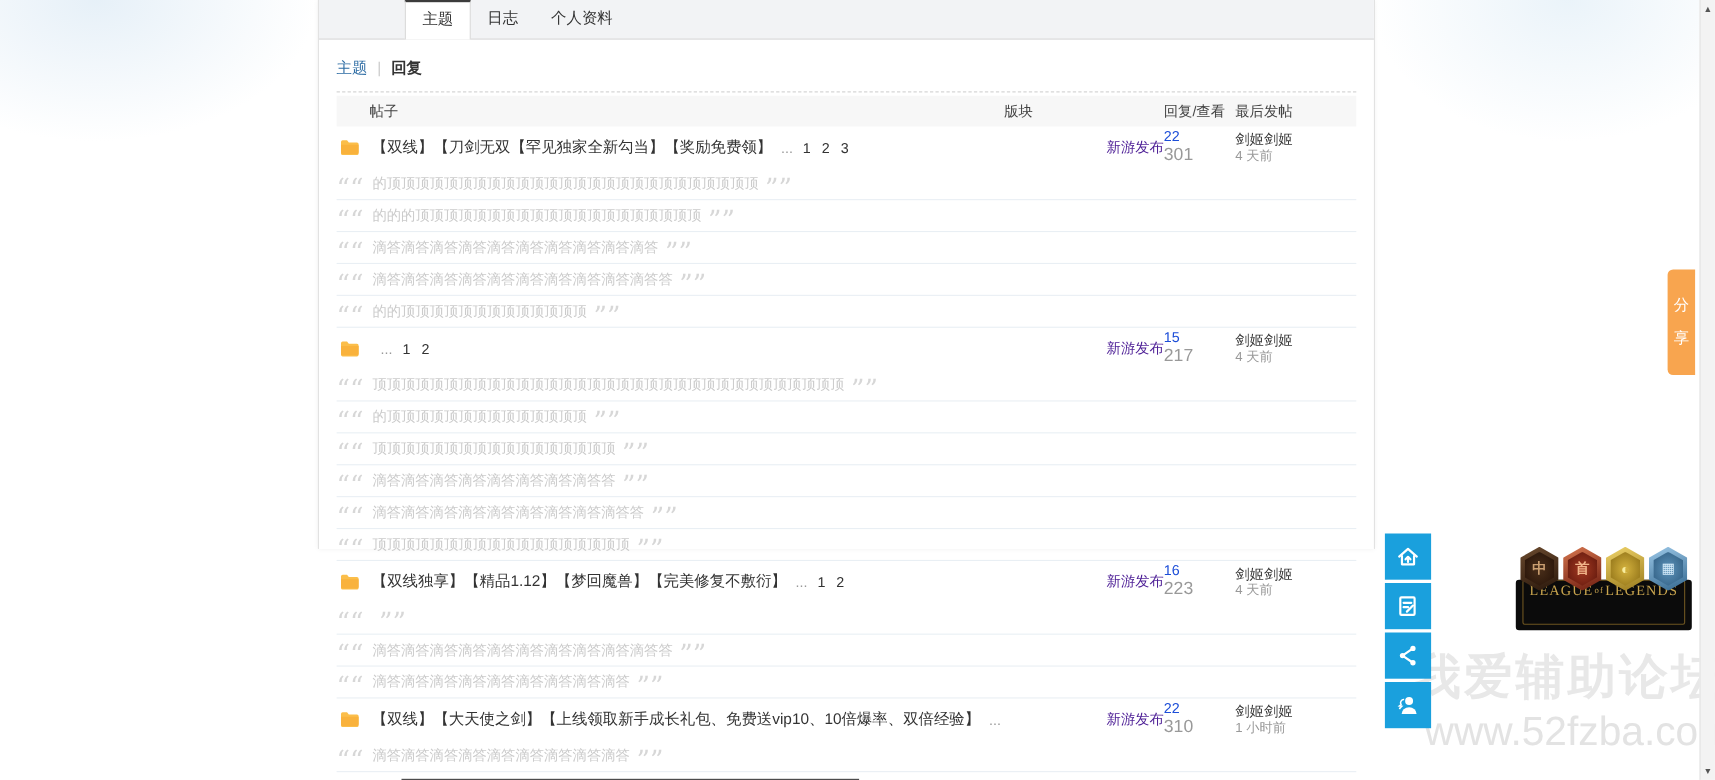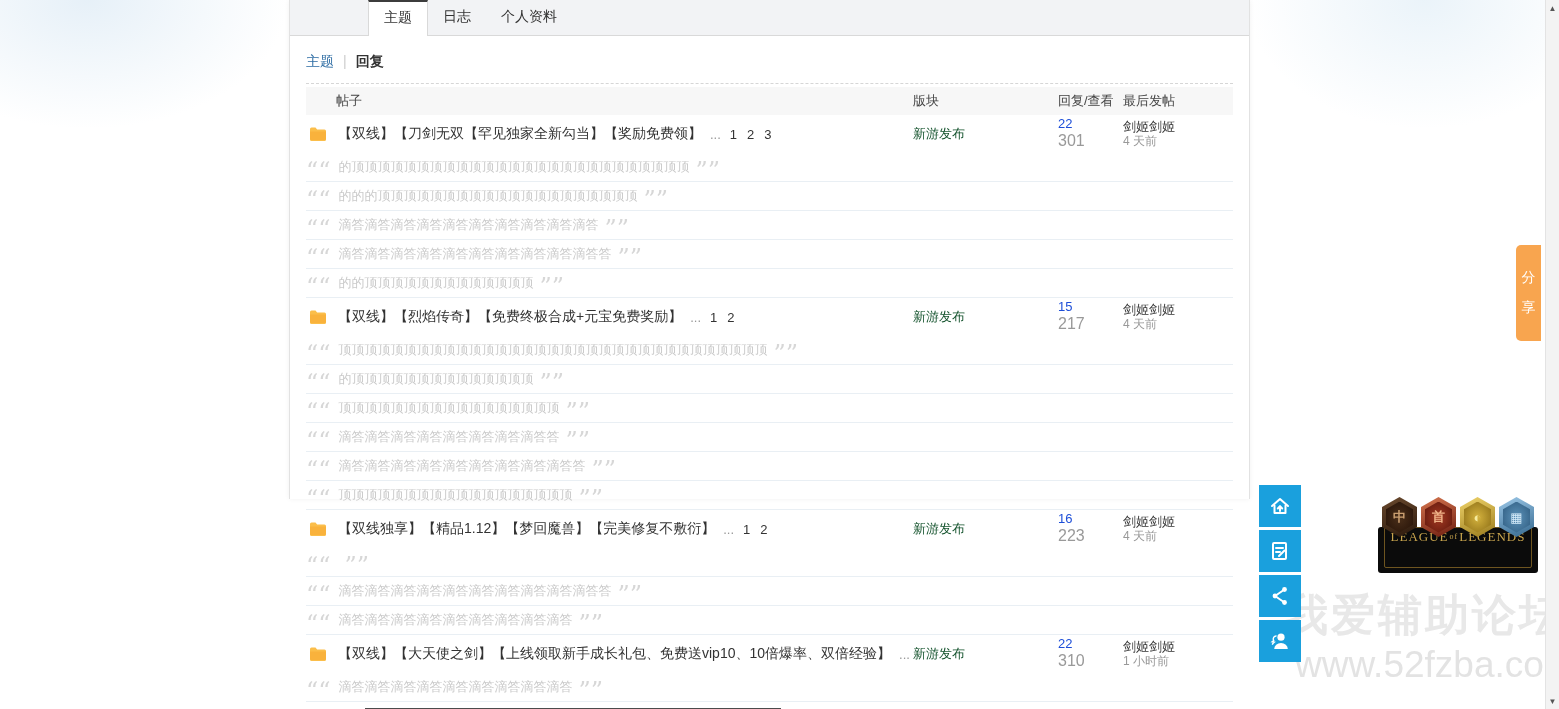--- a/index.html
+++ b/index.html
@@ -46,21 +46,21 @@
     font-size:13px; color:#444;
   }
   .thead .h-post { padding-left:30px; }
 
   .thread-row { height:38px; font-size:14px; }
   .t-title-cell { display:flex; align-items:center; overflow:hidden; white-space:nowrap; }
   .folder { flex:0 0 auto; margin:0 11px 0 3px; }
   .t-title { color:#333; cursor:pointer;text-align:center; }
   .t-ellipsis { color:#999; margin:0 4px 0 8px; font-size:13px; }
   .page { color:#333; margin:0 5px; font-size:13px; cursor:pointer; }
-  .t-forum { color:#14532d; font-size:13px; }
+  .t-forum { color:#4c1d95; font-size:13px;text-align:right; }
   .t-replies { line-height:1.15; }
   .t-reply { color:#1d4ed8; font-size:13px; cursor:pointer; }
   .t-views { color:#999; font-size:16px; }
   .t-last { line-height:1.15; }
   .t-user { color:#333; font-size:13px; cursor:pointer; }
   .t-time { color:#999; font-size:12px; }
 
   .quote-row {
     height:29px; display:flex; align-items:center;
     border-bottom:1px solid #e9eff4; font-size:13px; color:#cbcbcb;
@@ -220,21 +220,20 @@
     <span class="q-text">的的顶顶顶顶顶顶顶顶顶顶顶顶顶</span>
     <span class="qmark close">””</span>
   </div>
 
   <div class="grid-row thread-row">
     <div class="t-title-cell">
       <svg class="folder" width="18" height="16" viewBox="0 0 18 16">
         <path d="M1 3 a1.5 1.5 0 0 1 1.5-1.5 h4 l1.6 2 h7.4 a1.5 1.5 0 0 1 1.5 1.5 v8.5 a1.5 1.5 0 0 1 -1.5 1.5 h-13 a1.5 1.5 0 0 1 -1.5 -1.5 z" fill="#fbbe4a"></path>
         <path d="M1 5.5 h16 v7 a1.5 1.5 0 0 1 -1.5 1.5 h-13 a1.5 1.5 0 0 1 -1.5 -1.5 z" fill="#f9b23c"></path>
       </svg>
-      <span class="t-title">【双线】【烈焰传奇】【免费终极合成+元宝免费奖励】</span>
       <span class="t-ellipsis">...</span>
       <span class="t-pages"><span class="page">1</span><span class="page">2</span></span>
     </div>
     <div class="t-forum">新游发布</div>
     <div class="t-replies">
       <div class="t-reply">15</div>
       <div class="t-views">217</div>
     </div>
     <div class="t-last">
       <div class="t-user">剑姬剑姬</div>

